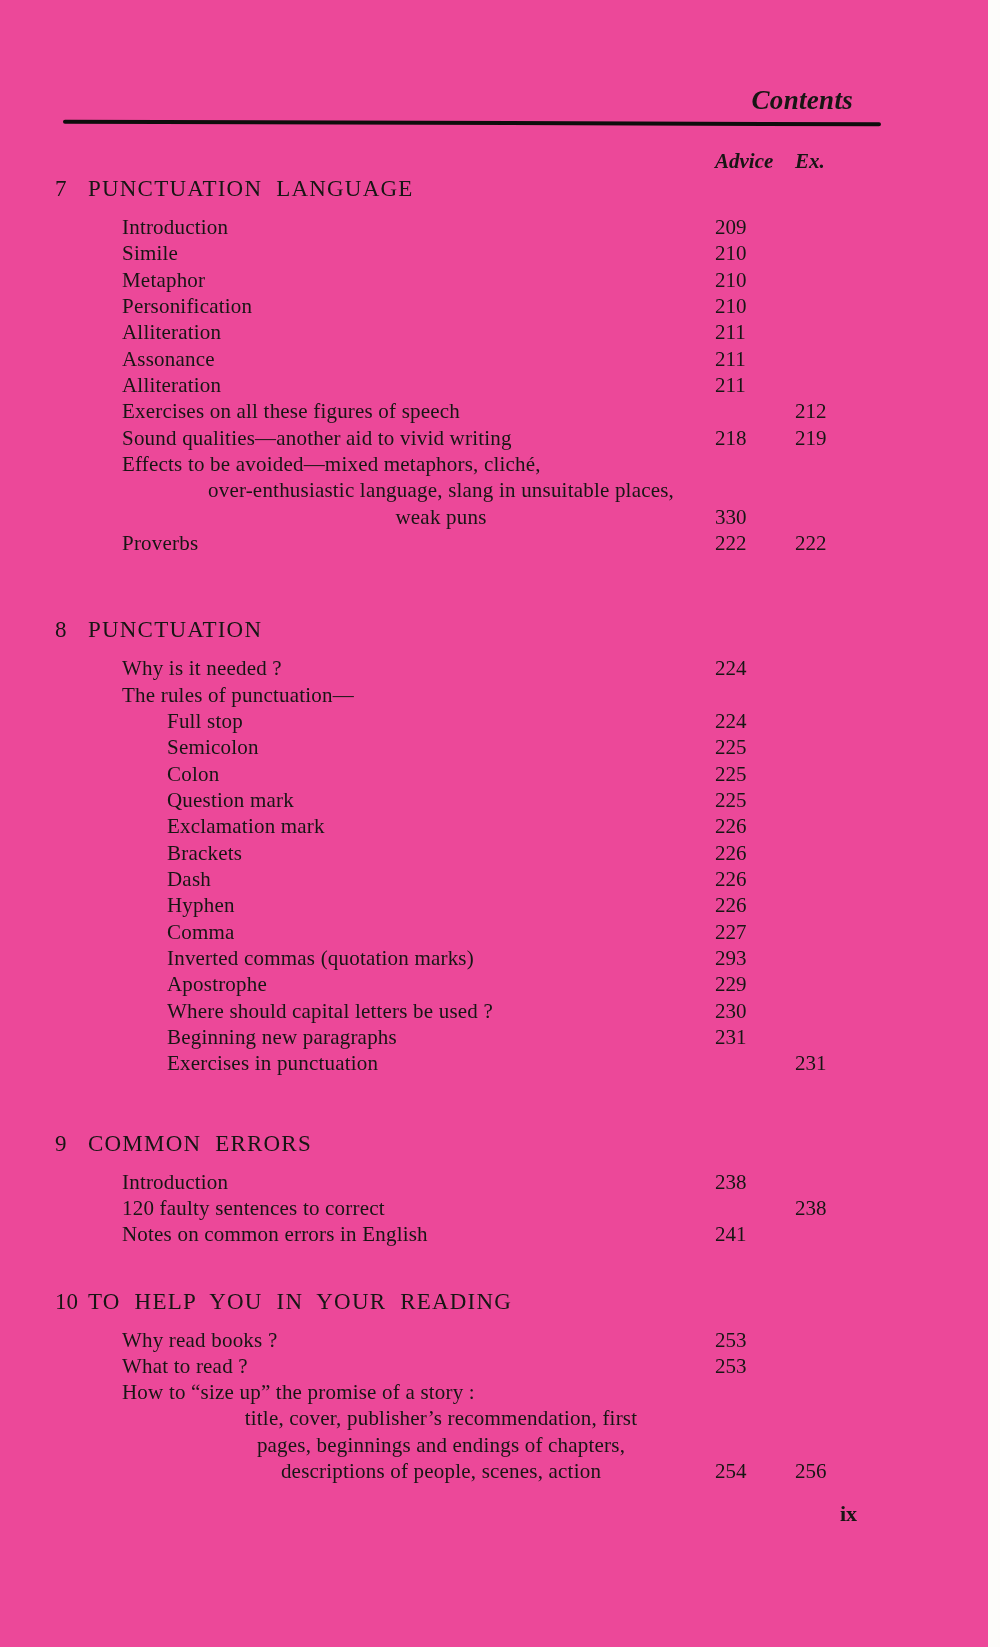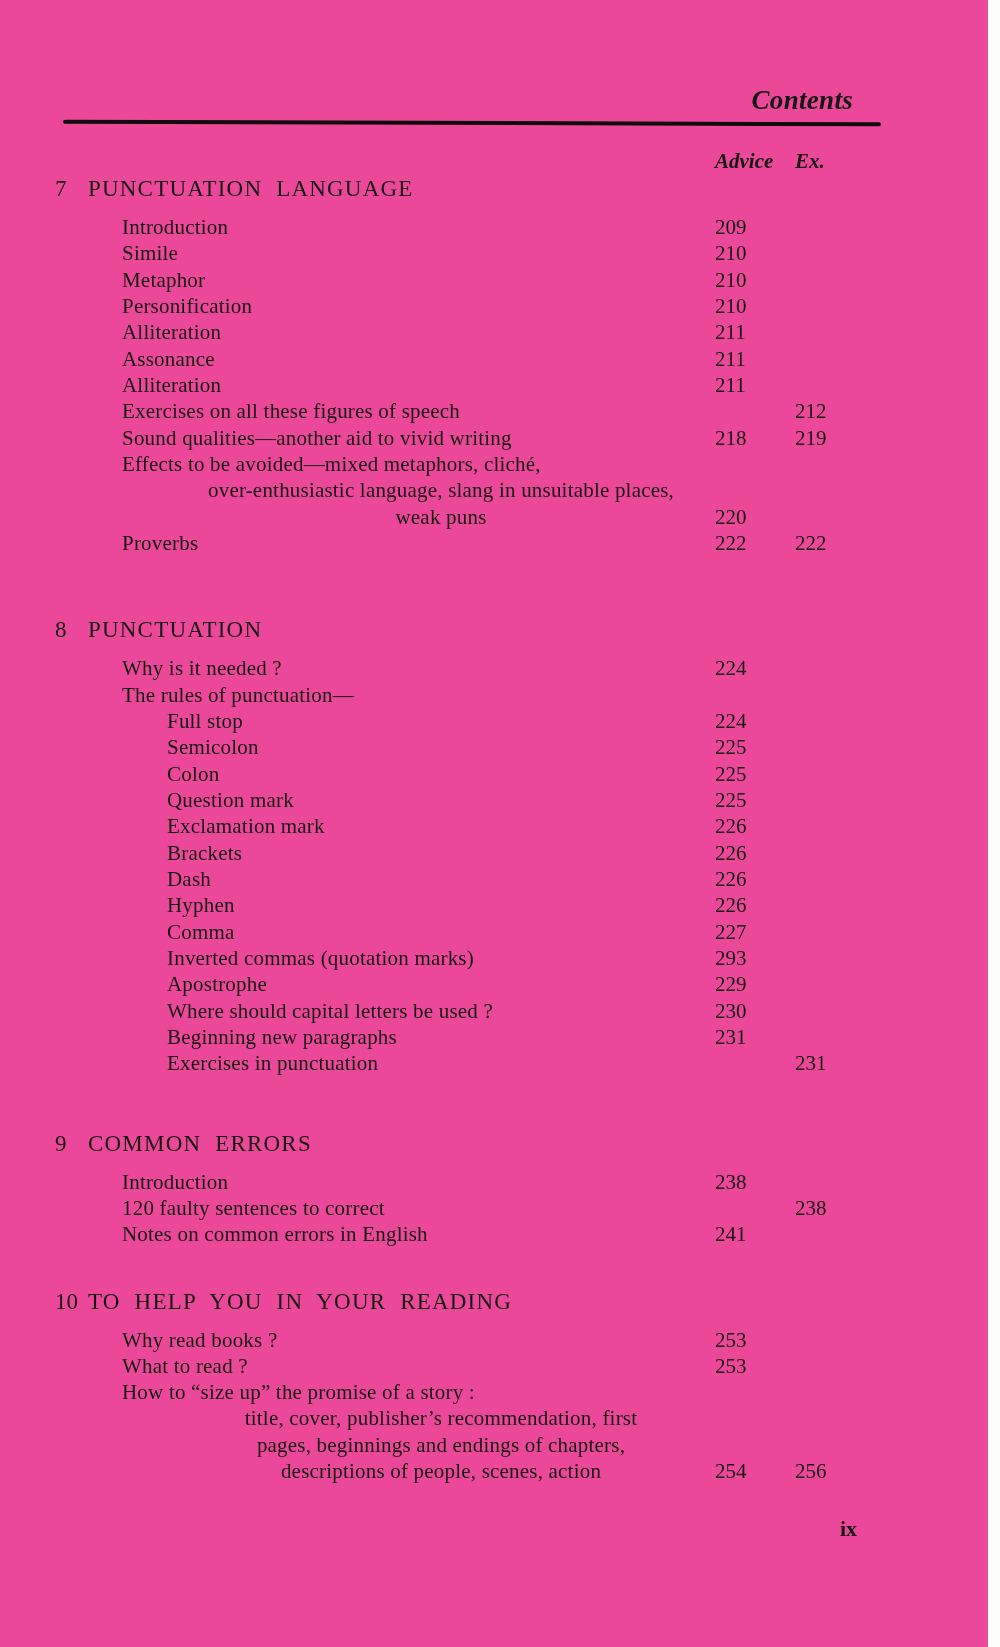--- a/index.html
+++ b/index.html
@@ -85,21 +85,21 @@
   }
   .cell-text {
     flex: 1;
     letter-spacing: 0.2px;
   }
   .ind-1 { padding-left: 67px; }
   .ind-2 { padding-left: 112px; }
   .ind-cont { padding-left: 112px; text-align: center; }
   .row .cell-advice, .row .cell-ex { font-size: 21px; }
   .folio {
-    margin-top: 33px;
+    margin-top: 18px;
     text-align: right;
     padding-right: 28px;
     font-weight: 700;
     font-size: 22px;
     line-height: 24px;
   }
 </style>
 </head>
 <body>
 
@@ -172,21 +172,21 @@
             <span class="cell-advice"></span>
             <span class="cell-ex"></span>
           </div>
           <div class="row">
             <span class="cell-text ind-cont">over-enthusiastic language, slang in unsuitable places,</span>
             <span class="cell-advice"></span>
             <span class="cell-ex"></span>
           </div>
           <div class="row">
             <span class="cell-text ind-cont">weak puns</span>
-            <span class="cell-advice">220</span>
+            <span class="cell-advice">330</span>
             <span class="cell-ex"></span>
           </div>
           <div class="row">
             <span class="cell-text ind-1">Proverbs</span>
             <span class="cell-advice">222</span>
             <span class="cell-ex">222</span>
           </div>
         </div>
         <div class="section">
           <div class="section-heading">

